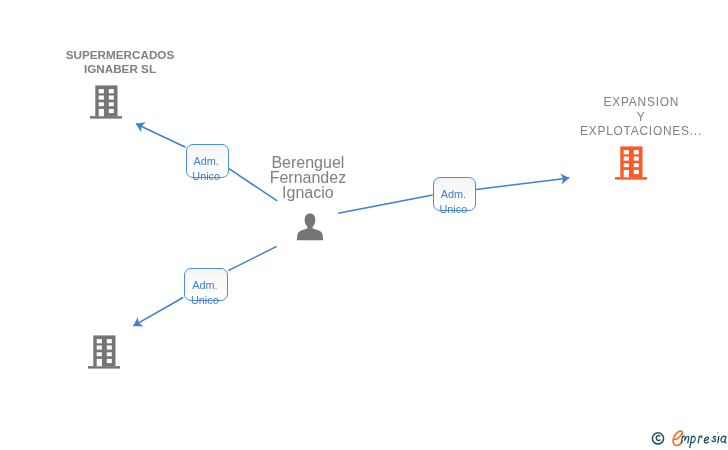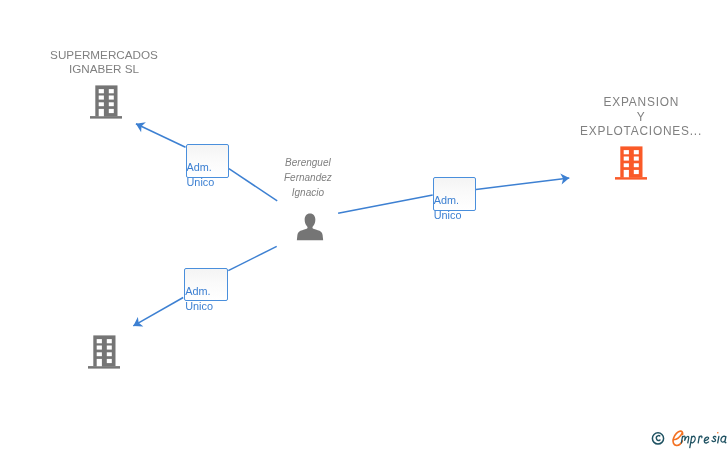--- a/index.html
+++ b/index.html
@@ -27,42 +27,42 @@
     position: absolute;
     color: #808080;
     text-align: center;
     line-height: 14.4px;
     white-space: pre-wrap;
     font-size: 11.7px;
     width: 200px;
     -webkit-font-smoothing: antialiased;
   }
   .node-label.big {
-    font-size: 10px;
+    font-size: 16px;
     line-height: 14.75px;
-    font-style: italic;
   }
   .node-label.spaced {
     font-size: 11.9px;
     letter-spacing: 0.78px;
     text-indent: 0.78px;
   }
   .node-icon { position: absolute; }
   .edge-label {
     position: absolute;
     box-sizing: border-box;
     width: 43.4px;
     height: 33.9px;
     border: 1.45px solid #4a8fdc;
-    border-radius: 2px;
+    border-radius: 7px;
     background: linear-gradient(to bottom, #f4f4f4 0%, #fafafa 45%, #ffffff 100%);
     color: #3d80d2;
+    text-align: center;
     font-size: 10.85px;
     line-height: 15.2px;
-    padding-top: 15px;
+    padding-top: 9px;
     padding-right: 2px;
     letter-spacing: 0.02px;
     white-space: pre-wrap;
   }
   .watermark { position: absolute; left: 648px; top: 426px; width: 80px; height: 24px; }
 </style>
 </head>
 <body>
 
 <div id="canvas">
@@ -92,21 +92,21 @@
       <rect x="8.7" y="4.1" width="5.2" height="4.2"></rect>
       <rect x="18.8" y="4.1" width="5.0" height="4.2"></rect>
       <rect x="8.7" y="10.5" width="5.2" height="4.1"></rect>
       <rect x="18.8" y="10.5" width="5.0" height="4.1"></rect>
       <rect x="8.7" y="17.3" width="5.2" height="3.9"></rect>
       <rect x="18.8" y="17.3" width="5.0" height="3.9"></rect>
       <rect x="8.7" y="23.9" width="5.2" height="7.3"></rect>
       <rect x="18.8" y="23.9" width="5.0" height="4.2"></rect>
     </g>
   </svg>
-  <div class="node-label" style="left:4px;top:47.6px;">SUPERMERCADOS
+  <div class="node-label" style="left:20px;top:47.6px;font-weight:bold;">SUPERMERCADOS
 IGNABER SL</div>
 
   <svg class="node-icon" viewBox="0 0 32 34" style="left:614.5px;top:146px;width:32px;height:34px;">
     <g fill="#fa5a28">
       <path d="M5.3 0.4 H27.5 V31.1 H5.3 Z"></path>
       <rect x="0" y="31.1" width="32.6" height="2.5"></rect>
     </g>
     <g fill="#ffffff">
       <rect x="8.7" y="4.1" width="5.2" height="4.2"></rect>
       <rect x="18.8" y="4.1" width="5.0" height="4.2"></rect>

